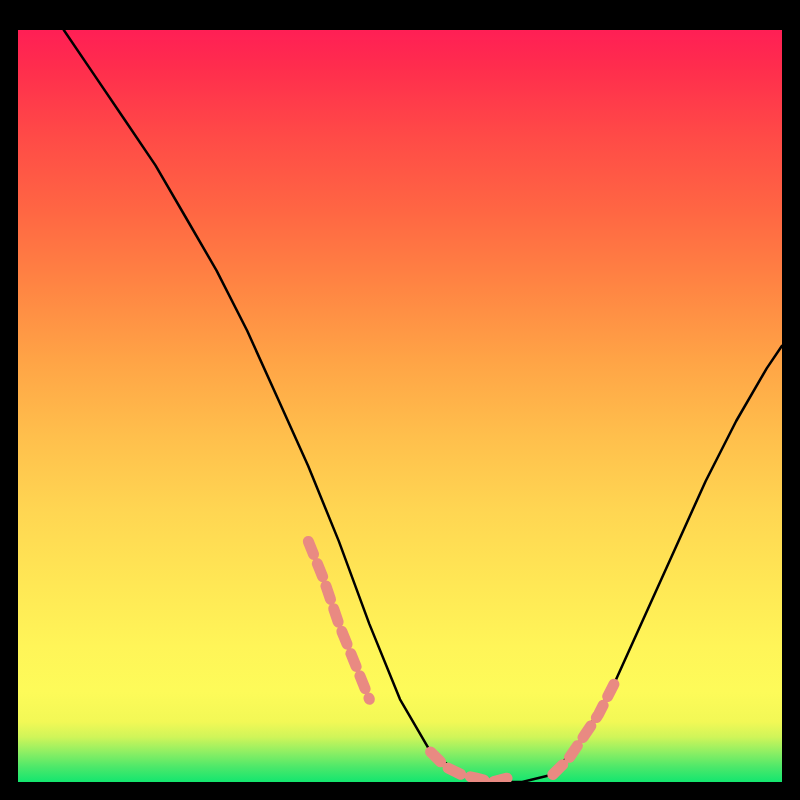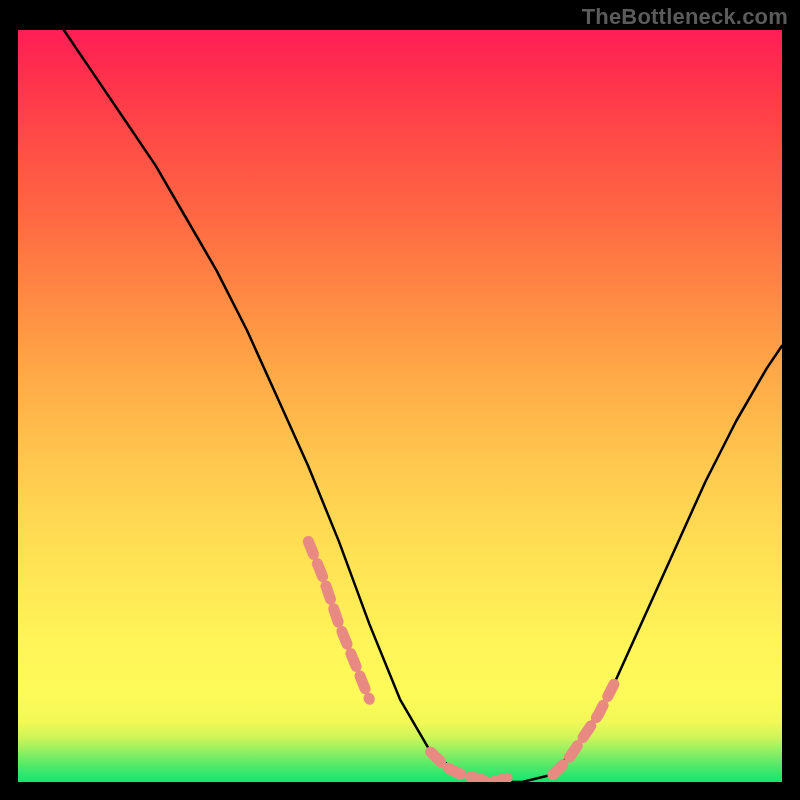--- a/index.html
+++ b/index.html
@@ -61,21 +61,20 @@
     top: 0;
     width: 764px;
     height: 752px;
   }
 </style>
 </head>
 <body>
 
 <div class="frame">
 
-  <div class="watermark">TheBottleneck.com</div>
 
   <div class="plot">
     <svg class="curve" viewBox="0 0 764 752" preserveAspectRatio="none">
       <g>
         <path id="curve-path" fill="none" stroke="#000000" stroke-width="2.5" stroke-linecap="round" stroke-linejoin="round" d="M45.8 0.0 L76.4 45.1 L107.0 90.2 L137.5 135.4 L168.1 188.0 L198.6 240.6 L229.2 300.8 L259.8 368.5 L290.3 436.2 L320.9 511.4 L351.4 594.1 L382.0 669.3 L412.6 721.9 L443.1 744.5 L473.7 752.0 L504.2 752.0 L534.8 744.5 L565.4 706.9 L595.9 654.2 L626.5 586.6 L657.0 518.9 L687.6 451.2 L718.2 391.0 L748.7 338.4 L764.0 315.8 "></path>
       </g>
       <g id="highlights">
           <path d="M290.3 511.4 L305.6 549.0 L320.9 594.1 L336.2 631.7 L351.4 669.3 " fill="none" stroke="#e98a82" stroke-width="11" stroke-linecap="round" stroke-dasharray="14 10"></path>
           <path d="M412.6 721.9 L427.8 737.0 L443.1 744.5 L458.4 748.2 L473.7 752.0 L489.0 748.2 " fill="none" stroke="#e98a82" stroke-width="11" stroke-linecap="round" stroke-dasharray="14 10"></path>
           <path d="M534.8 744.5 L550.1 729.4 L565.4 706.9 L580.6 684.3 L595.9 654.2 " fill="none" stroke="#e98a82" stroke-width="11" stroke-linecap="round" stroke-dasharray="14 10"></path>

